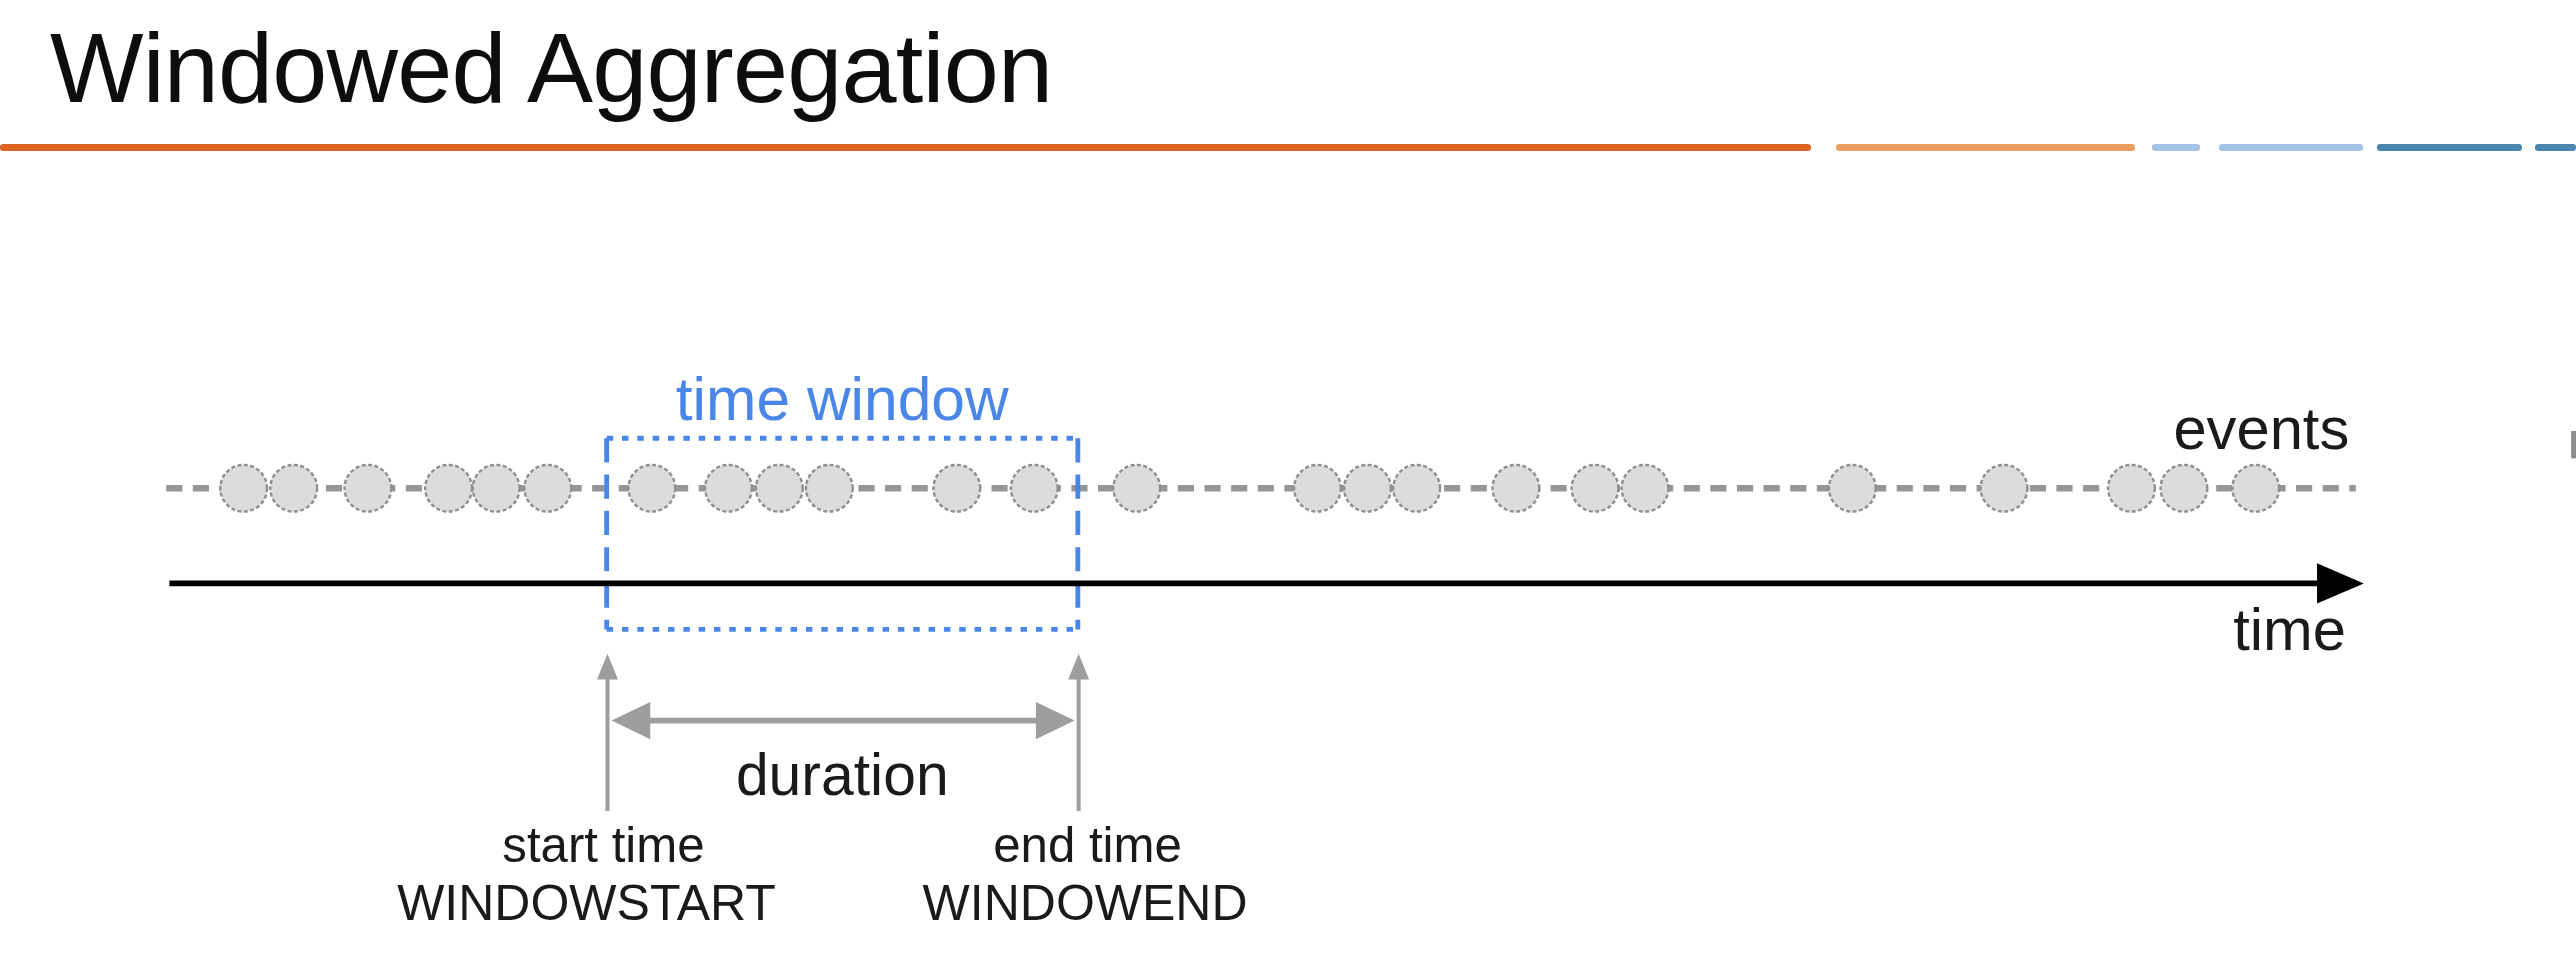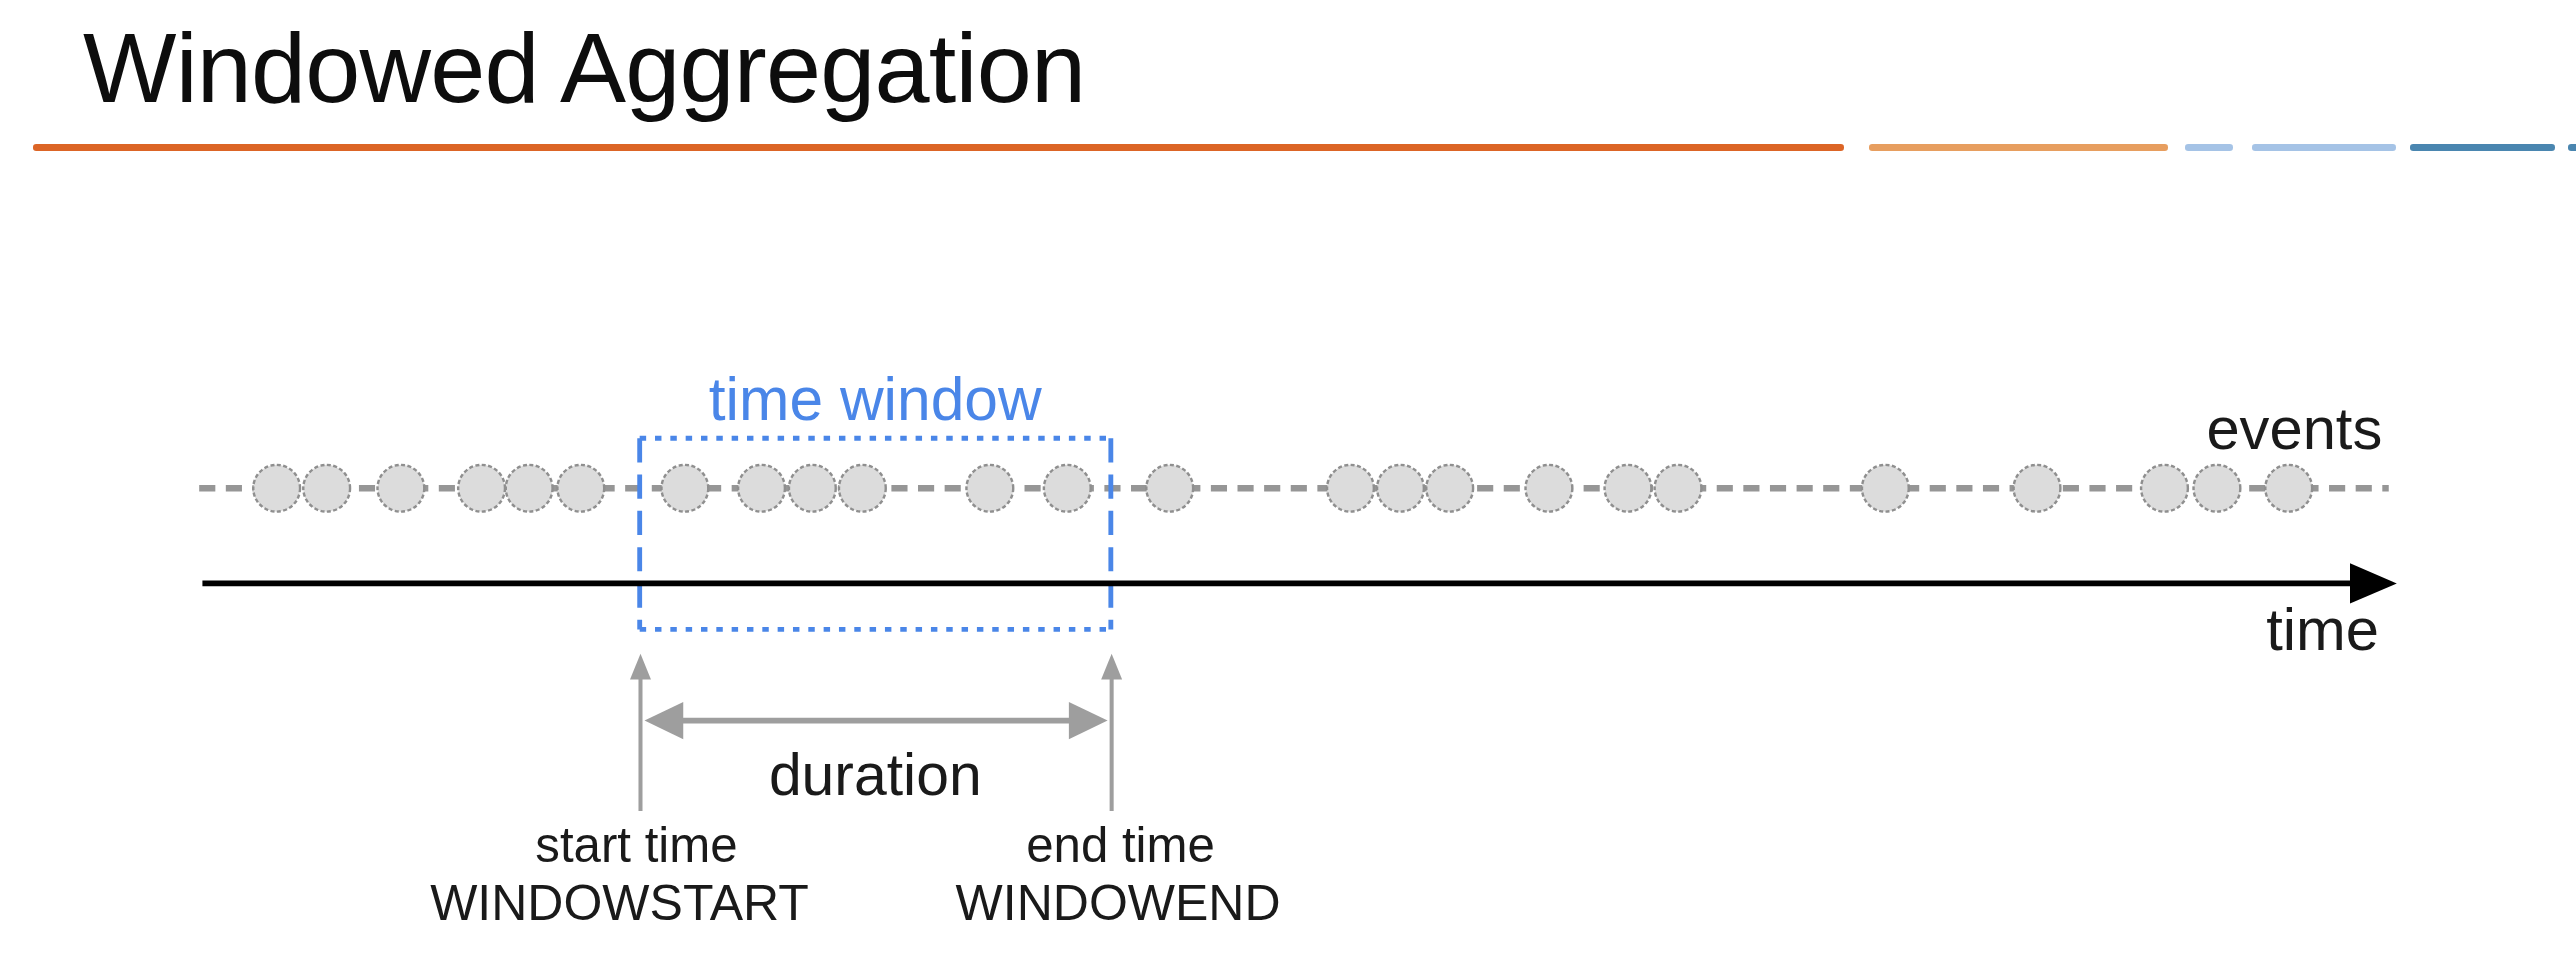--- a/index.html
+++ b/index.html
@@ -3,21 +3,21 @@
 <meta charset="utf-8">
 <style>
   html, body { margin: 0; padding: 0; }
   body {
     width: 2576px; height: 966px;
     background: #ffffff;
     overflow: hidden;
     position: relative;
     font-family: "Liberation Sans", sans-serif;
   }
-  .slide { position: absolute; inset: 0; margin-left: 33px; }
+  .slide { position: absolute; inset: 0; }
   .slide-title {
     position: absolute;
     left: 50px; top: 18px;
     margin: 0;
     font-size: 99px;
     font-weight: 400;
     line-height: 1.0;
     letter-spacing: -0.8px;
     color: #0d0d0d;
     white-space: nowrap;

